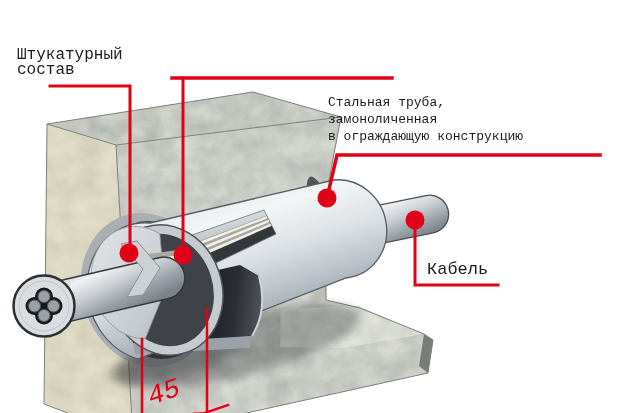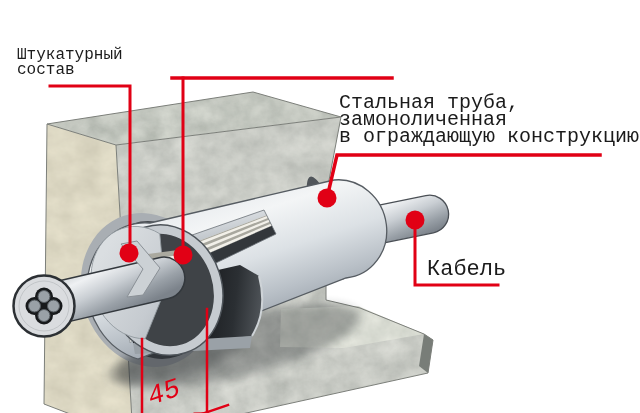--- a/index.html
+++ b/index.html
@@ -9,22 +9,22 @@
     font-family:Liberation Mono, monospace;
     margin-top:38px;
   }
   .stage svg{position:absolute;left:0;top:0;}
   .lbl{
     position:absolute;color:var(--label_text,#1b1b1b);
     white-space:pre-line;line-height:16.5px;font-size:16px;
   }
   .lbl-plaster{left:17px;top:10px;line-height:15px;}
   .lbl-tape{left:177px;top:4px;line-height:17.5px;}
-  .lbl-pipe{left:339px;top:56px;font-size:20px;line-height:17px;}
-  .lbl-cable{left:427px;top:224px;font-size:22px;}
+  .lbl-pipe{left:328px;top:56px;font-size:13px;line-height:17px;}
+  .lbl-cable{left:427px;top:224px;font-size:17px;}
   .lbl-dim{
     left:148px;top:347px;font-size:27px;font-style:italic;
     color:var(--leader_red,#e10015);transform:rotate(-19deg);
   }
   .watermark{
     position:absolute;left:428px;top:387px;font-size:15.5px;font-weight:700;
     color:var(--watermark_gray,#828282);letter-spacing:.2px;
   }
   .red-s{stroke:var(--leader_red,#e10015);fill:none;}
   .red-f{fill:var(--leader_red,#e10015);stroke:none;}

